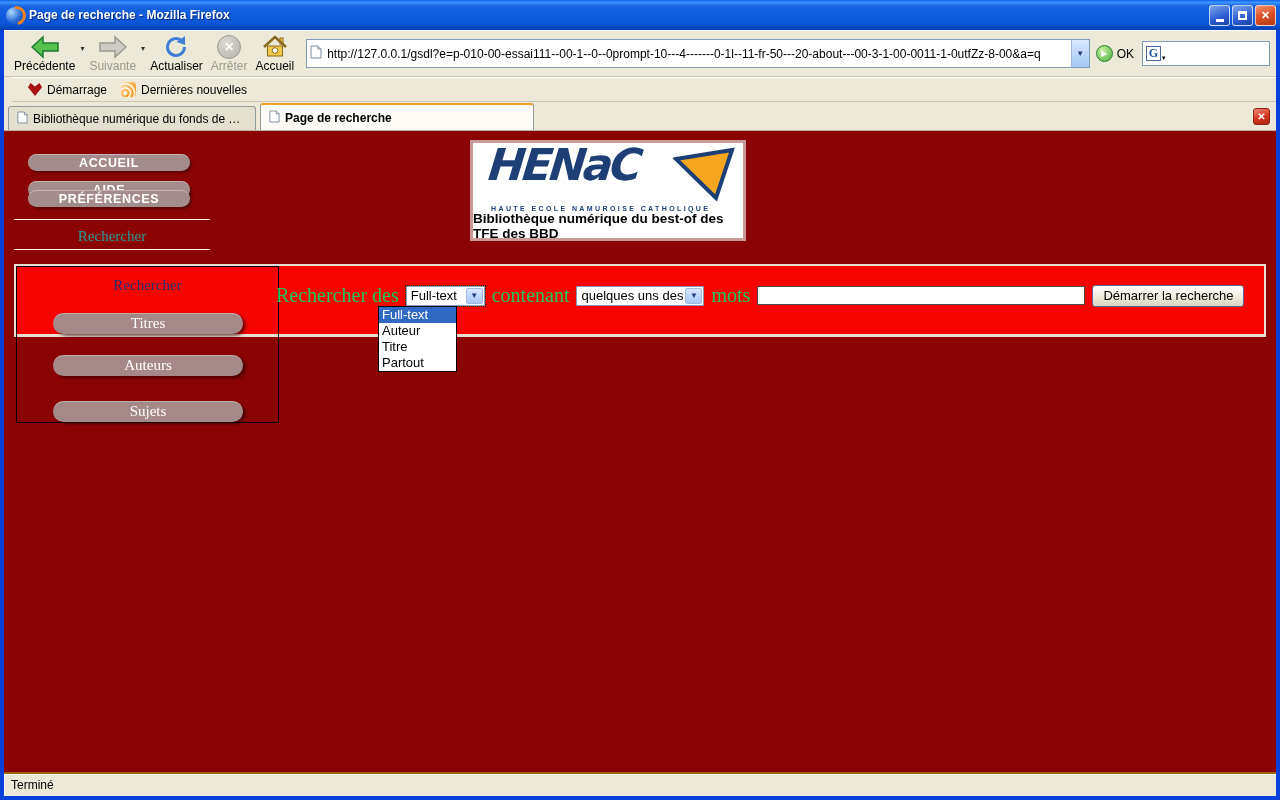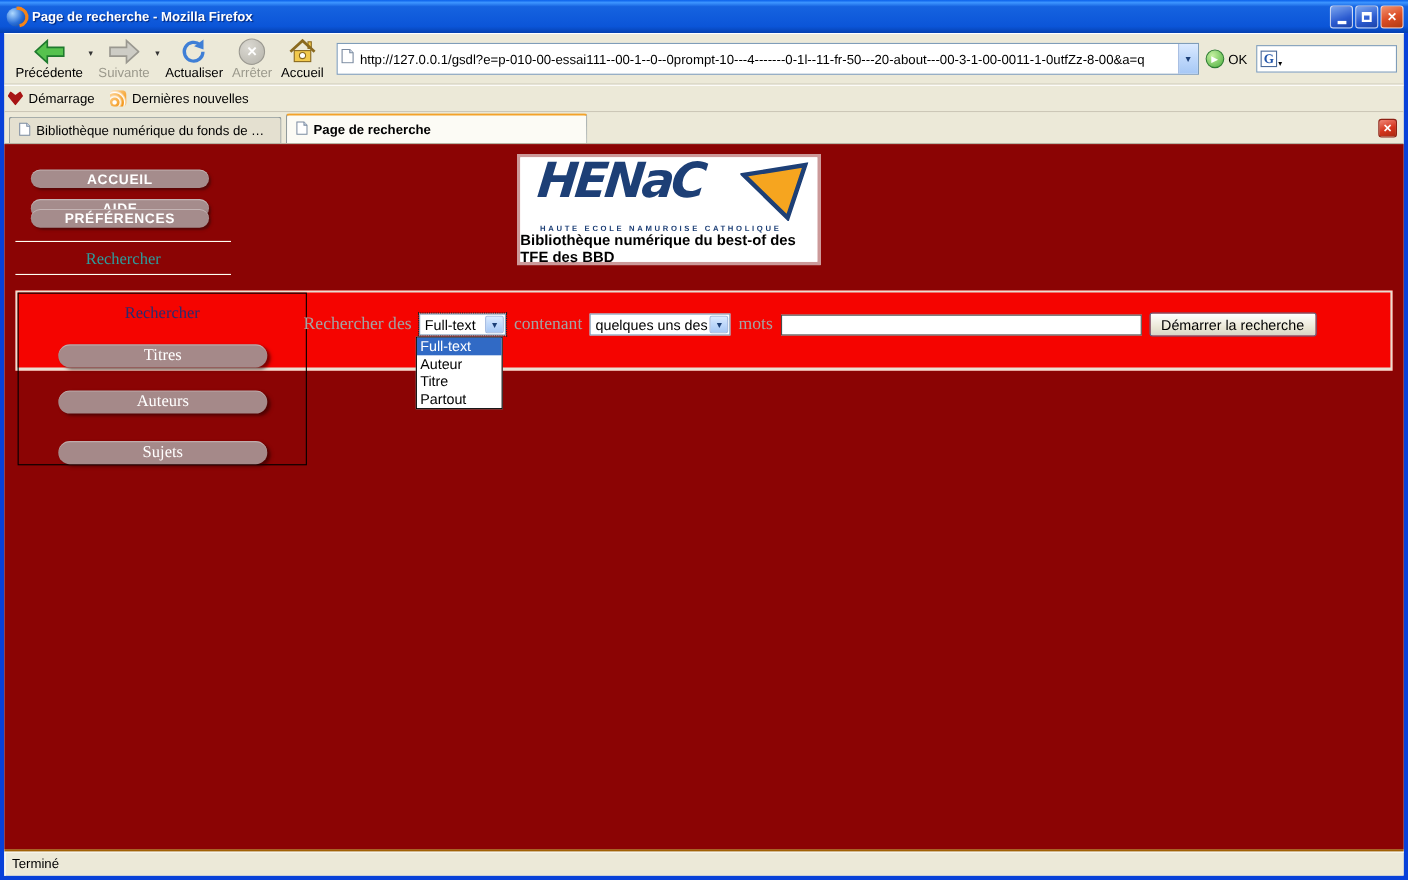--- a/index.html
+++ b/index.html
@@ -58,21 +58,21 @@
                background:radial-gradient(circle at 35% 30%,#c4f0a0,#4caf3e); color:#fff; font-size:8px;
                display:flex; align-items:center; justify-content:center; }
   .searchbox { width:128px; height:25px; background:#fff; border:1px solid #7f9db9;
                display:flex; align-items:center; padding:0 3px; gap:1px; }
   .g-icon { width:15px; height:15px; border:1px solid #4a6a9a; color:#2255aa; font-family:"Liberation Serif",serif;
             font-weight:bold; font-size:12px; line-height:13px; text-align:center; background:#fff; }
   .g-drop { font-size:7px; color:#000; align-self:flex-end; margin-bottom:3px; }
 
   
   .bookmarksbar { height:25px; display:flex; align-items:center; gap:14px; background:#ece9d8;
-                  border-top:1px solid #fff; border-bottom:1px solid #c9c4b4; padding:0 3px; }
+                  border-top:1px solid #fff; border-bottom:1px solid #c9c4b4; padding:0 16px;margin-left:8px; }
   .bm { display:flex; align-items:center; gap:5px; font-size:12px; color:#000; }
   .fox-head { width:14px; height:13px; background:#a81414;
               clip-path:polygon(50% 100%, 0 32%, 18% 0, 50% 26%, 82% 0, 100% 32%); }
   .rss-icon { width:15px; height:15px; border-radius:4px;
               background: radial-gradient(circle at 28% 74%, #fff 1.5px, transparent 2.5px),
                           radial-gradient(circle at 28% 74%, transparent 4px, #fff 5px, transparent 7px),
                           radial-gradient(circle at 28% 74%, transparent 8px, #fff 9px, transparent 11px),
                           linear-gradient(135deg,#ffd9a0,#f08b00); }
 
   
@@ -117,21 +117,21 @@
 
   .leftbox { position:absolute; left:12px; top:135px; width:263px; height:157px; border:1px solid #000; }
   .panel-title { position:absolute; top:10px; left:0; right:0; text-align:center;
                  font-family:"Liberation Serif",serif; font-size:15px; color:#2b2b6e; }
   .idx-pill { position:absolute; left:36px; width:190px; height:21px; border-radius:11px;
               background:#a58989; color:#fff; font-family:"Liberation Serif",serif; font-size:15px;
               display:flex; align-items:center; justify-content:center;
               box-shadow:3px 2px 3px rgba(40,0,0,.6), inset 0 1px 0 rgba(255,255,255,.3); }
 
   .form-row { position:absolute; left:272px; top:153px; display:flex; align-items:center; gap:7px; }
-  .form-label { font-family:"Liberation Serif",serif; font-size:16px; color:#a3a3a3; white-space:nowrap; }
+  .form-label { font-family:"Liberation Serif",serif; font-size:20px; color:#22c55e; white-space:nowrap; }
   .cbx { position:relative; height:20px; background:#fff; border:1px solid #7f9db9;
          display:flex; align-items:center; font-size:13px; color:#000; padding:0 20px 0 4px; }
   .cbx.focused { outline:1px dotted #222; }
   .cbx .arr { position:absolute; right:1px; top:1px; bottom:1px; width:17px; border-radius:2px;
               background:linear-gradient(180deg,#dbeaff,#c0d9fb 45%,#a7c8f5); border:1px solid #a0b8e0;
               display:flex; align-items:center; justify-content:center; font-size:8px; color:#1c3f77; }
   .query-input { width:328px; height:19px; border:1px solid #4a4a4a; font-size:13px; padding:0 3px;
                  font-family:"Liberation Sans",sans-serif; outline:none; }
   .xp-button { height:22px; padding:0 10px; font-size:13px; color:#000; border:1px solid #5a6b8c; border-radius:3px;
                background:linear-gradient(180deg,#fff,#ece9d8 60%,#d8d4c4); font-family:"Liberation Sans",sans-serif; }

